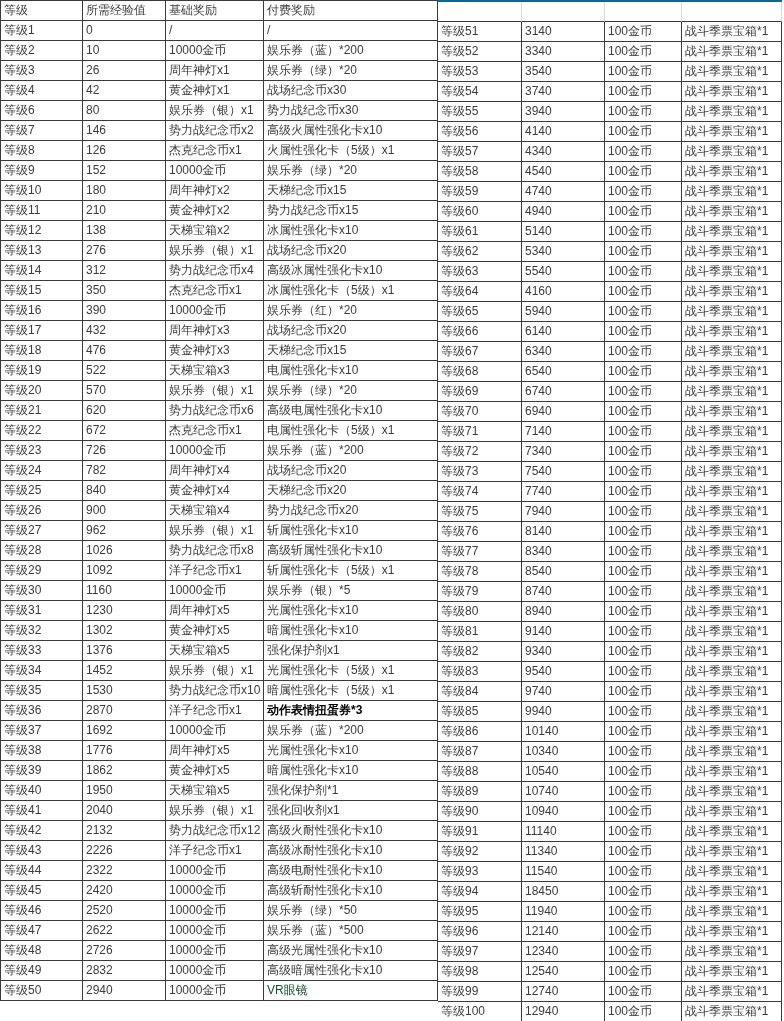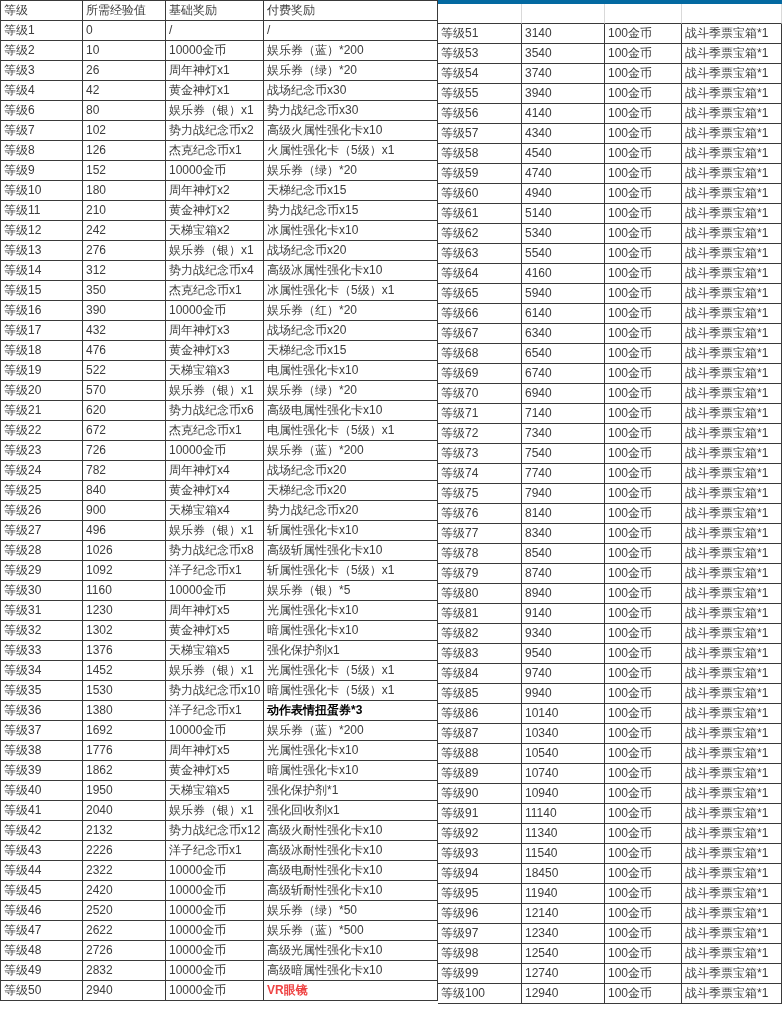--- a/index.html
+++ b/index.html
@@ -5,23 +5,23 @@
   html,body{margin:0;padding:0;background:#ffffff;}
   body{width:784px;height:1021px;overflow:hidden;
        font-family:"Liberation Sans","DejaVu Sans",sans-serif;}
   .wrap{display:flex;align-items:flex-start;width:676px;}
   table{border-spacing:0;table-layout:fixed;}
   td{height:19px;line-height:19px;font-size:12px;color:#3c3c3c;
      padding:0 0 0 3px;white-space:nowrap;overflow:hidden;
      border-right:1px solid #3a3a3a;border-bottom:1px solid #3a3a3a;
      vertical-align:middle;}
   table.lt{border-left:1px solid #3a3a3a;border-top:1px solid #3a3a3a;width:437px;}
-  table.rt{border-top:4px solid #0369a1;width:344px;}
+  table.rt{border-top:2px solid #0369a1;width:344px;}
   td.bold{color:#000000;font-weight:bold;margin-top:16px;}
-  td.red{color:#ef4444;font-weight:bold;}
+  td.red{color:#14532d;font-weight:normal;}
   tr.ghost td{border-right:1px solid #d9d9d9;border-bottom:1px solid #3a3a3a;}
 </style>
 </head>
 <body>
 
 <div class="wrap">
 
   <table class="lt">
     <colgroup>
       <col style="width:82px">
@@ -63,21 +63,21 @@
           <td>战场纪念币x30</td>
         </tr>
         <tr>
           <td>等级6</td>
           <td>80</td>
           <td>娱乐券（银）x1</td>
           <td>势力战纪念币x30</td>
         </tr>
         <tr>
           <td>等级7</td>
-          <td>102</td>
+          <td>146</td>
           <td>势力战纪念币x2</td>
           <td>高级火属性强化卡x10</td>
         </tr>
         <tr>
           <td>等级8</td>
           <td>126</td>
           <td>杰克纪念币x1</td>
           <td>火属性强化卡（5级）x1</td>
         </tr>
         <tr>
@@ -93,21 +93,21 @@
           <td>天梯纪念币x15</td>
         </tr>
         <tr>
           <td>等级11</td>
           <td>210</td>
           <td>黄金神灯x2</td>
           <td>势力战纪念币x15</td>
         </tr>
         <tr>
           <td>等级12</td>
-          <td>242</td>
+          <td>138</td>
           <td>天梯宝箱x2</td>
           <td>冰属性强化卡x10</td>
         </tr>
         <tr>
           <td>等级13</td>
           <td>276</td>
           <td>娱乐券（银）x1</td>
           <td>战场纪念币x20</td>
         </tr>
         <tr>
@@ -183,21 +183,21 @@
           <td>天梯纪念币x20</td>
         </tr>
         <tr>
           <td>等级26</td>
           <td>900</td>
           <td>天梯宝箱x4</td>
           <td>势力战纪念币x20</td>
         </tr>
         <tr>
           <td>等级27</td>
-          <td>496</td>
+          <td>962</td>
           <td>娱乐券（银）x1</td>
           <td>斩属性强化卡x10</td>
         </tr>
         <tr>
           <td>等级28</td>
           <td>1026</td>
           <td>势力战纪念币x8</td>
           <td>高级斩属性强化卡x10</td>
         </tr>
         <tr>
@@ -237,21 +237,21 @@
           <td>光属性强化卡（5级）x1</td>
         </tr>
         <tr>
           <td>等级35</td>
           <td>1530</td>
           <td>势力战纪念币x10</td>
           <td>暗属性强化卡（5级）x1</td>
         </tr>
         <tr>
           <td>等级36</td>
-          <td>1380</td>
+          <td>2870</td>
           <td>洋子纪念币x1</td>
           <td class="bold">动作表情扭蛋券*3</td>
         </tr>
         <tr>
           <td>等级37</td>
           <td>1692</td>
           <td>10000金币</td>
           <td>娱乐券（蓝）*200</td>
         </tr>
         <tr>
@@ -351,20 +351,26 @@
       </tr>
     </tbody>
     <tbody>
         <tr>
           <td>等级51</td>
           <td>3140</td>
           <td>100金币</td>
           <td>战斗季票宝箱*1</td>
         </tr>
         <tr>
+          <td>等级52</td>
+          <td>3340</td>
+          <td>100金币</td>
+          <td>战斗季票宝箱*1</td>
+        </tr>
+        <tr>
           <td>等级53</td>
           <td>3540</td>
           <td>100金币</td>
           <td>战斗季票宝箱*1</td>
         </tr>
         <tr>
           <td>等级54</td>
           <td>3740</td>
           <td>100金币</td>
           <td>战斗季票宝箱*1</td>

